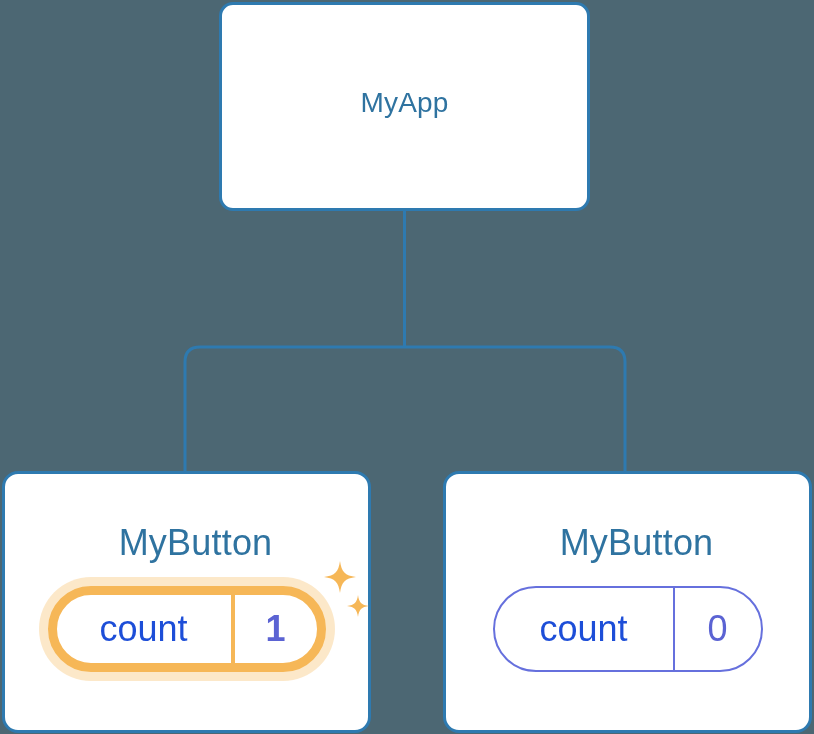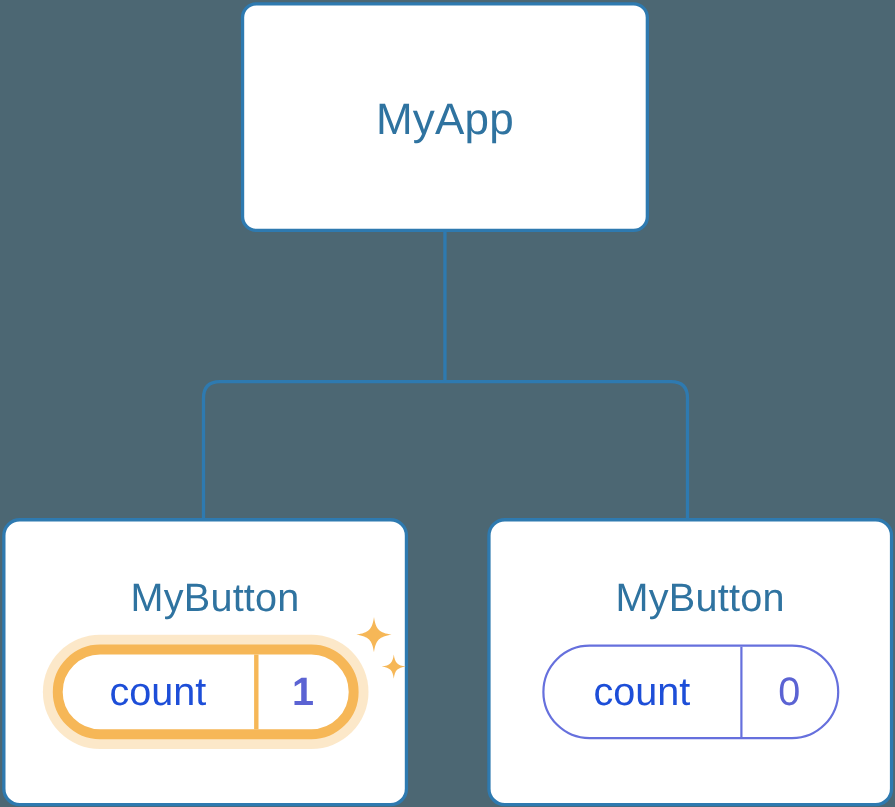--- a/index.html
+++ b/index.html
@@ -63,21 +63,21 @@
     left: 0;
     right: 0;
     text-align: center;
     color: #2f73a0;
     font-weight: 400;
     letter-spacing: 0.2px;
     white-space: nowrap;
   }
   #card-myapp .node-title {
     top: 82px;
-    font-size: 40px;
+    font-size: 28px;
   }
   .node-card.leaf .node-title {
     top: 48px;
     font-size: 36px;
     padding-left: 18px;
   }
 
   
   .pill-wrap {
     position: absolute;

